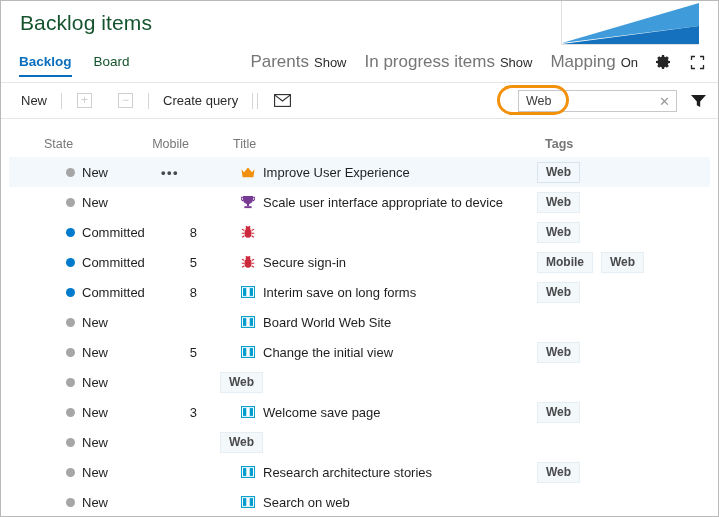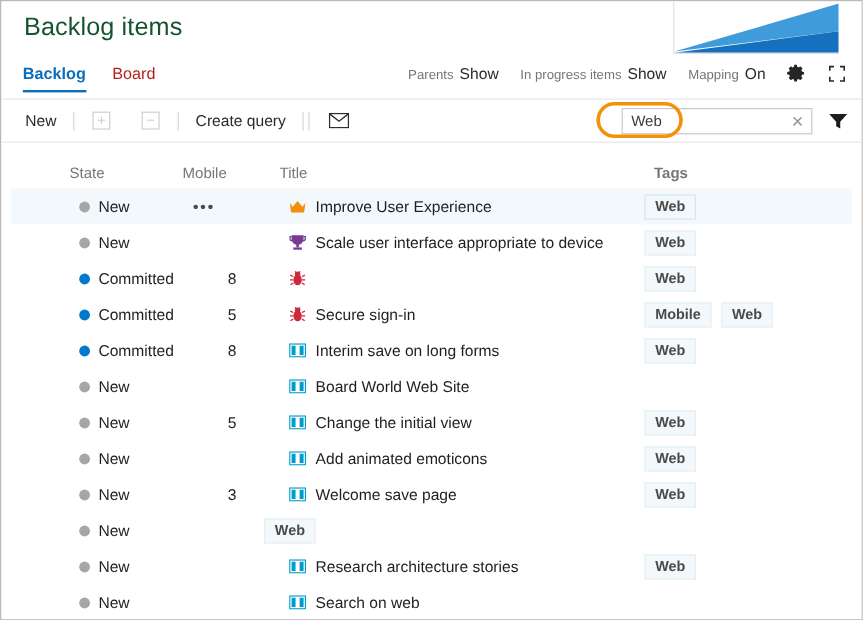--- a/index.html
+++ b/index.html
@@ -60,21 +60,21 @@
     position: absolute;
     left: 18px;
     top: 0;
     display: flex;
     gap: 22px;
     height: 33px;
     align-items: flex-start;
   }
   .tab {
     font-size: 13.5px;
-    color: #b91c1c;
+    color: #14532d;
     padding-top: 5px;
     cursor: pointer;
     white-space: nowrap;
   }
   .tab.active {
     color: #0a6ebd;
     font-weight: bold;
     border-bottom: 2px solid #0a6ebd;
     padding-bottom: 6px;
   }
@@ -87,21 +87,21 @@
     gap: 0px;
     font-size: 13px;
   }
   .pivot-group {
     display: flex;
     align-items: baseline;
     gap: 5px;
     margin-left: 18px;
     white-space: nowrap;
   }
-  .pivot-label { color: #767676; font-size: 11px; }
+  .pivot-label { color: #767676; font-size: 17px; }
   .pivot-value { color: #2b2b2b; font-size: 13px; cursor: pointer; }
   .icon-btn {
     margin-left: 16px;
     cursor: pointer;
     display: flex;
     align-items: center;
     justify-content: center;
     width: 18px;
     height: 18px;
   }
@@ -229,21 +229,21 @@
     margin: 0 8px;
     padding-left: 0px;
   }
   .row.selected { background: #f2f8fc; }
 
   .col-state { width: 134px; flex: none; display: flex; align-items: center; padding-left: 57px; box-sizing: border-box;}
   .col-effort { width: 60px; flex: none; text-align: right; box-sizing: border-box; padding-right: 6px;}
   .col-title { flex: 1 1 auto; display: flex; align-items: center; padding-left: 38px; box-sizing: border-box; }
   .col-tags { width: 190px; flex: none; display: flex; align-items: center; gap: 8px; padding-left: 17px; box-sizing: border-box; font-weight: bold; }
 
-  .grid-head .col-state { padding-left: 57px; text-align: center; }
+  .grid-head .col-state { padding-left: 43px; text-align: center; }
   .grid-head .col-title { padding-left: 38px; }
   .grid-head .col-tags { padding-left: 17px; }
 
   .dot {
     width: 9px;
     height: 9px;
     border-radius: 50%;
     margin-right: 7px;
     flex: none;
   }
@@ -509,98 +509,88 @@
           <div class="col-tags">
             <span class="tag">Web</span>
           </div>
         </div>
         <div class="row">
           <div class="col-state">
             <span class="dot gray"></span>
             <span>New</span>
           </div>
           <div class="col-effort"></div>
+          <div class="col-tags">
+            <span class="tag">Web</span>
+          </div>
+        </div>
+        <div class="row">
+          <div class="col-state">
+            <span class="dot gray"></span>
+            <span>New</span>
+          </div>
+          <div class="col-effort">3</div>
           <div class="col-title">
             <span class="wi-icon">
               <svg width="14" height="12" viewBox="0 0 14 12">
                 <rect x="0.4" y="0.6" width="13.2" height="10.8" fill="none" stroke="#009CCC" stroke-width="1.1"></rect>
                 <rect x="2" y="2.1" width="3.3" height="7.8" fill="#009CCC"></rect>
                 <rect x="8.7" y="2.1" width="3.3" height="7.8" fill="#009CCC"></rect>
               </svg>
             </span>
-            <span class="title-text">Add animated emoticons</span>
-          </div>
-          <div class="col-tags">
-            <span class="tag">Web</span>
-          </div>
-        </div>
-        <div class="row">
-          <div class="col-state">
-            <span class="dot gray"></span>
-            <span>New</span>
-          </div>
-          <div class="col-effort">3</div>
+            <span class="title-text">Welcome save page</span>
+          </div>
+          <div class="col-tags">
+            <span class="tag">Web</span>
+          </div>
+        </div>
+        <div class="row">
+          <div class="col-state">
+            <span class="dot gray"></span>
+            <span>New</span>
+          </div>
+          <div class="col-effort"></div>
+          <div class="col-tags">
+            <span class="tag">Web</span>
+          </div>
+        </div>
+        <div class="row">
+          <div class="col-state">
+            <span class="dot gray"></span>
+            <span>New</span>
+          </div>
+          <div class="col-effort"></div>
           <div class="col-title">
             <span class="wi-icon">
               <svg width="14" height="12" viewBox="0 0 14 12">
                 <rect x="0.4" y="0.6" width="13.2" height="10.8" fill="none" stroke="#009CCC" stroke-width="1.1"></rect>
                 <rect x="2" y="2.1" width="3.3" height="7.8" fill="#009CCC"></rect>
                 <rect x="8.7" y="2.1" width="3.3" height="7.8" fill="#009CCC"></rect>
               </svg>
             </span>
-            <span class="title-text">Welcome save page</span>
-          </div>
-          <div class="col-tags">
-            <span class="tag">Web</span>
-          </div>
-        </div>
-        <div class="row">
-          <div class="col-state">
-            <span class="dot gray"></span>
-            <span>New</span>
-          </div>
-          <div class="col-effort"></div>
+            <span class="title-text">Research architecture stories</span>
+          </div>
           <div class="col-tags">
             <span class="tag">Web</span>
           </div>
         </div>
         <div class="row">
           <div class="col-state">
             <span class="dot gray"></span>
             <span>New</span>
           </div>
           <div class="col-effort"></div>
           <div class="col-title">
             <span class="wi-icon">
               <svg width="14" height="12" viewBox="0 0 14 12">
                 <rect x="0.4" y="0.6" width="13.2" height="10.8" fill="none" stroke="#009CCC" stroke-width="1.1"></rect>
                 <rect x="2" y="2.1" width="3.3" height="7.8" fill="#009CCC"></rect>
                 <rect x="8.7" y="2.1" width="3.3" height="7.8" fill="#009CCC"></rect>
               </svg>
             </span>
-            <span class="title-text">Research architecture stories</span>
-          </div>
-          <div class="col-tags">
-            <span class="tag">Web</span>
-          </div>
-        </div>
-        <div class="row">
-          <div class="col-state">
-            <span class="dot gray"></span>
-            <span>New</span>
-          </div>
-          <div class="col-effort"></div>
-          <div class="col-title">
-            <span class="wi-icon">
-              <svg width="14" height="12" viewBox="0 0 14 12">
-                <rect x="0.4" y="0.6" width="13.2" height="10.8" fill="none" stroke="#009CCC" stroke-width="1.1"></rect>
-                <rect x="2" y="2.1" width="3.3" height="7.8" fill="#009CCC"></rect>
-                <rect x="8.7" y="2.1" width="3.3" height="7.8" fill="#009CCC"></rect>
-              </svg>
-            </span>
             <span class="title-text">Search on web</span>
           </div>
           <div class="col-tags"></div>
         </div>
       </div>
   </div>
 
 </div>
 
 </body></html>

